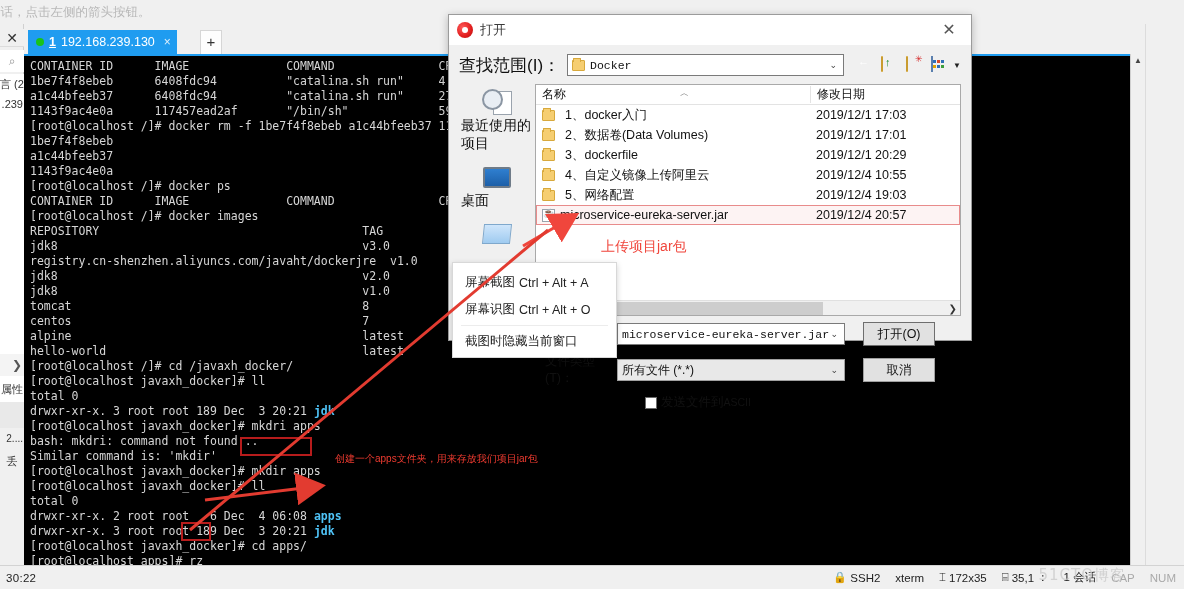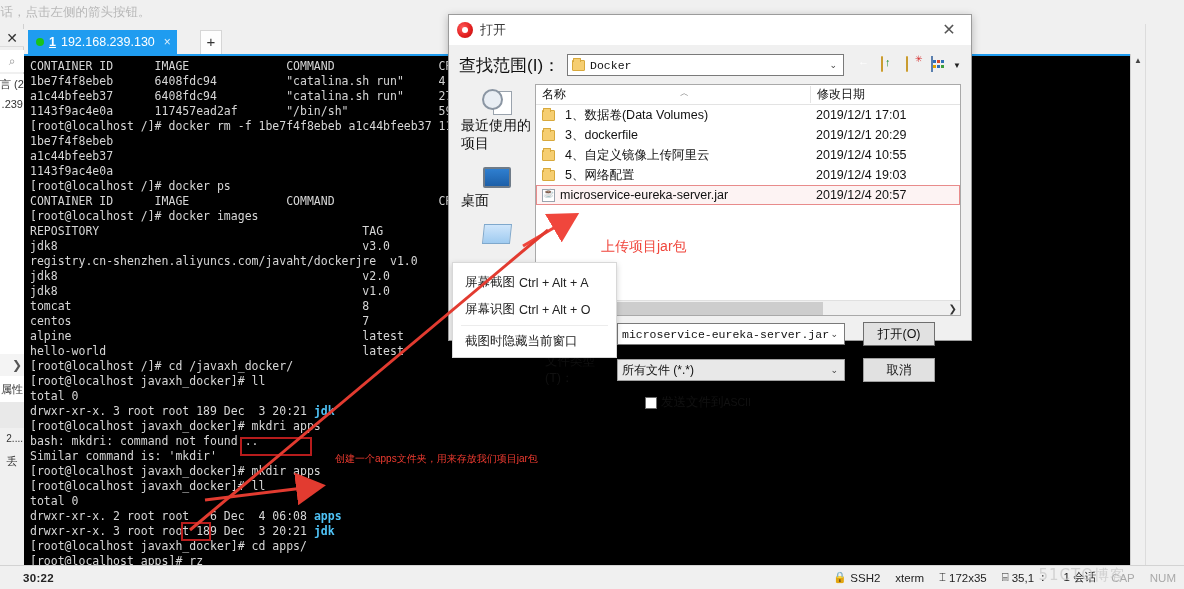--- a/index.html
+++ b/index.html
@@ -95,21 +95,21 @@
     position:absolute; left:1145px; top:24px; width:39px; height:541px;
     background:#f0f0f0; border-left:1px solid #dcdcdc;
   }
 
   
   #statusbar {
     position:absolute; left:0; top:565px; width:1184px; height:24px;
     background:#f0f0f0; border-top:1px solid #d3d3d3;
     display:flex; align-items:center; font-size:11.5px; color:#222;
   }
-  #status-timer { width:60px; padding-left:23px; font-weight:bold; letter-spacing:.3px; }
+  #status-timer { width:60px; padding-left:6px; font-weight:normal; letter-spacing:.3px; }
   #status-right { margin-left:auto; display:flex; align-items:center; gap:15px; padding-right:8px; }
   .st-item { display:flex; align-items:center; gap:3px; white-space:nowrap; }
   .lock-glyph { color:#e0a800; font-size:11px; }
   .st-dim { color:#a9a9a9; }
   #wm {
     position:absolute; right:58px; top:566px; font-size:15px; color:#c8c8c8;
     letter-spacing:1px; opacity:.75; font-family:"DejaVu Sans",sans-serif;
   }
 
   
@@ -406,21 +406,28 @@
           <div class="h-name">
             <span>名称</span>
             <span class="sorter">︿</span>
           </div>
           <div class="h-date">修改日期</div>
         </div>
         <div id="file-rows">
             <div class="frow">
               <div class="f-name">
                 <span class="folder-mini"></span>
-                <span>1、数据卷(Data Volumes)</span>
+                <span>1、docker入门</span>
+              </div>
+              <div class="f-date">2019/12/1 17:03</div>
+            </div>
+            <div class="frow">
+              <div class="f-name">
+                <span class="folder-mini"></span>
+                <span>2、数据卷(Data Volumes)</span>
               </div>
               <div class="f-date">2019/12/1 17:01</div>
             </div>
             <div class="frow">
               <div class="f-name">
                 <span class="folder-mini"></span>
                 <span>3、dockerfile</span>
               </div>
               <div class="f-date">2019/12/1 20:29</div>
             </div>

